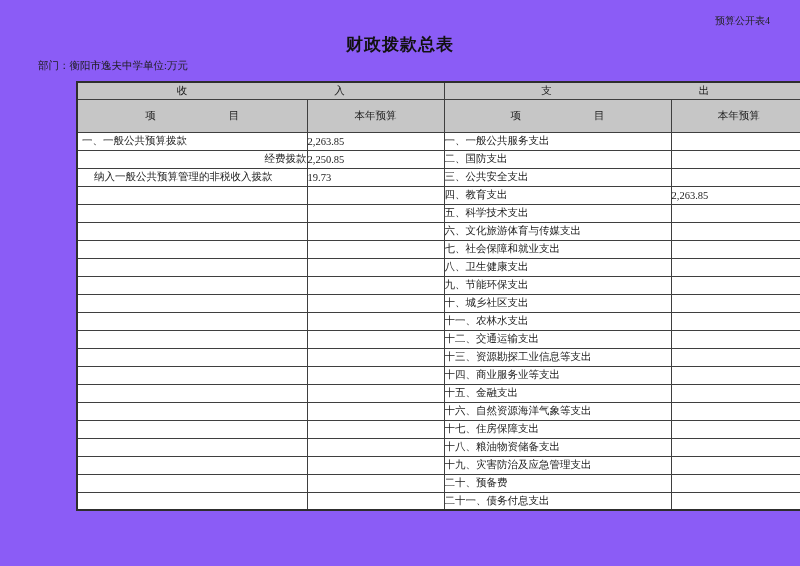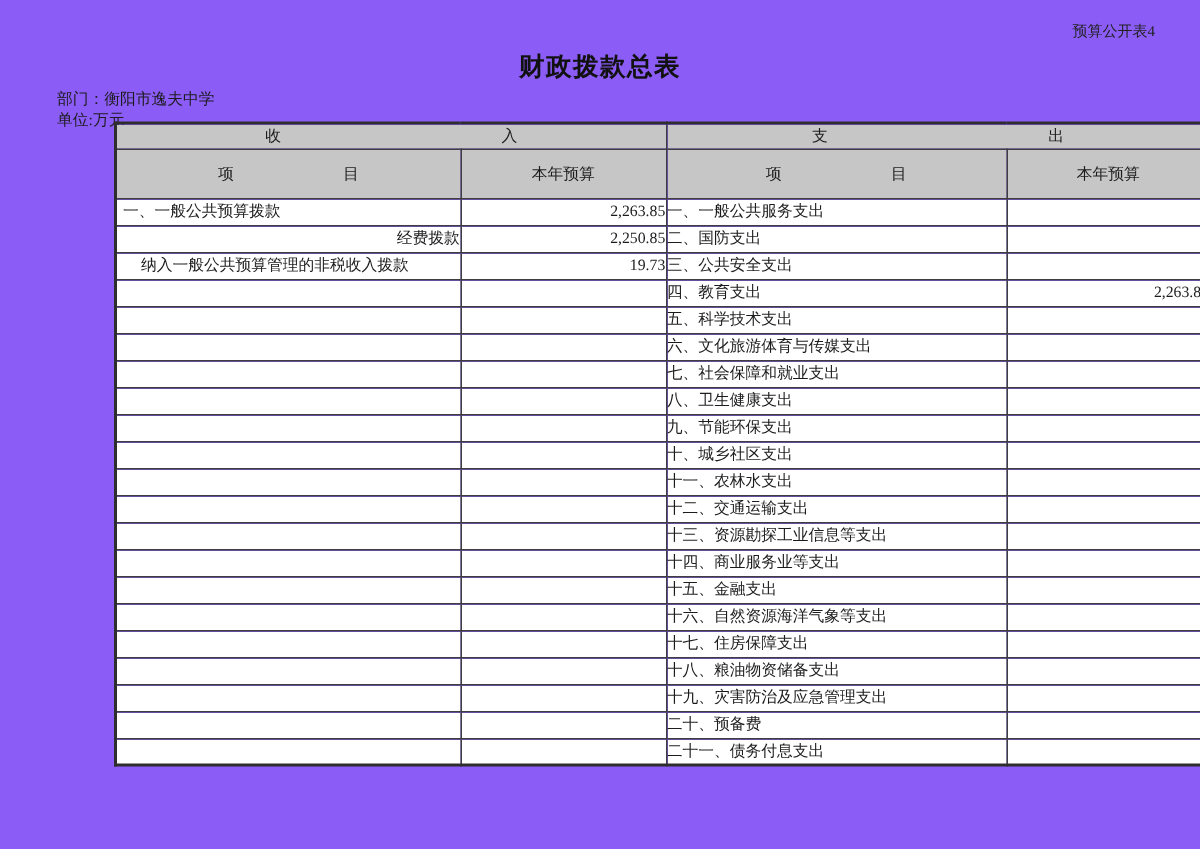--- a/index.html
+++ b/index.html
@@ -32,21 +32,20 @@
     color: #111;
   }
   .meta {
     position: absolute;
     top: 59px;
     left: 38px;
     width: 732px;
     display: flex;
     justify-content: flex-start;
     font-size: 10.5px;
-    flex-direction: column;
   }
   .table-wrap {
     position: absolute;
     top: 81px;
     left: 38px;
   }
   table.budget {
     border-collapse: collapse;
     table-layout: fixed;
     width: 730px;
@@ -72,21 +71,21 @@
     text-align: justify;
     text-align-last: justify;
   }
   .spread-sm {
     width: 94px;
     margin: 0 auto;
     text-align: justify;
     text-align-last: justify;
   }
   .c-item { text-align: left; padding-left: 4px; }
-  .c-val  { text-align: right; padding-right: 6px; }
+  .c-val  { padding-right: 6px; }
 </style>
 </head>
 <body>
 
 <div class="page">
 
   <div class="doc-label">预算公开表4</div>
 
   <div class="title">财政拨款总表</div>
 

